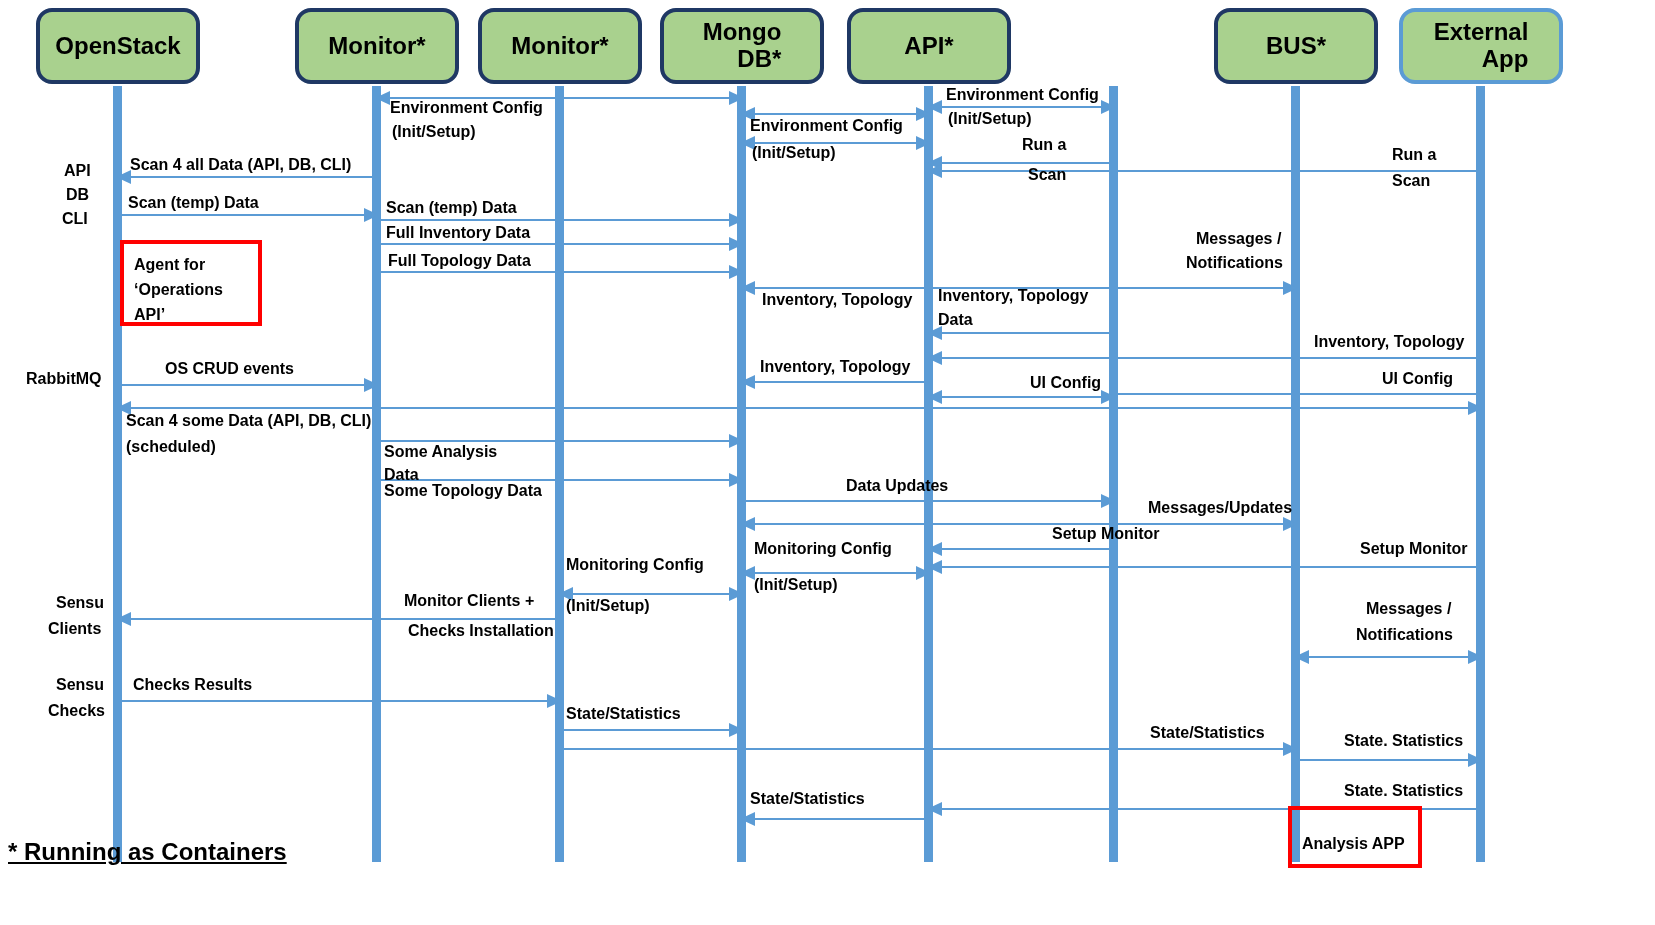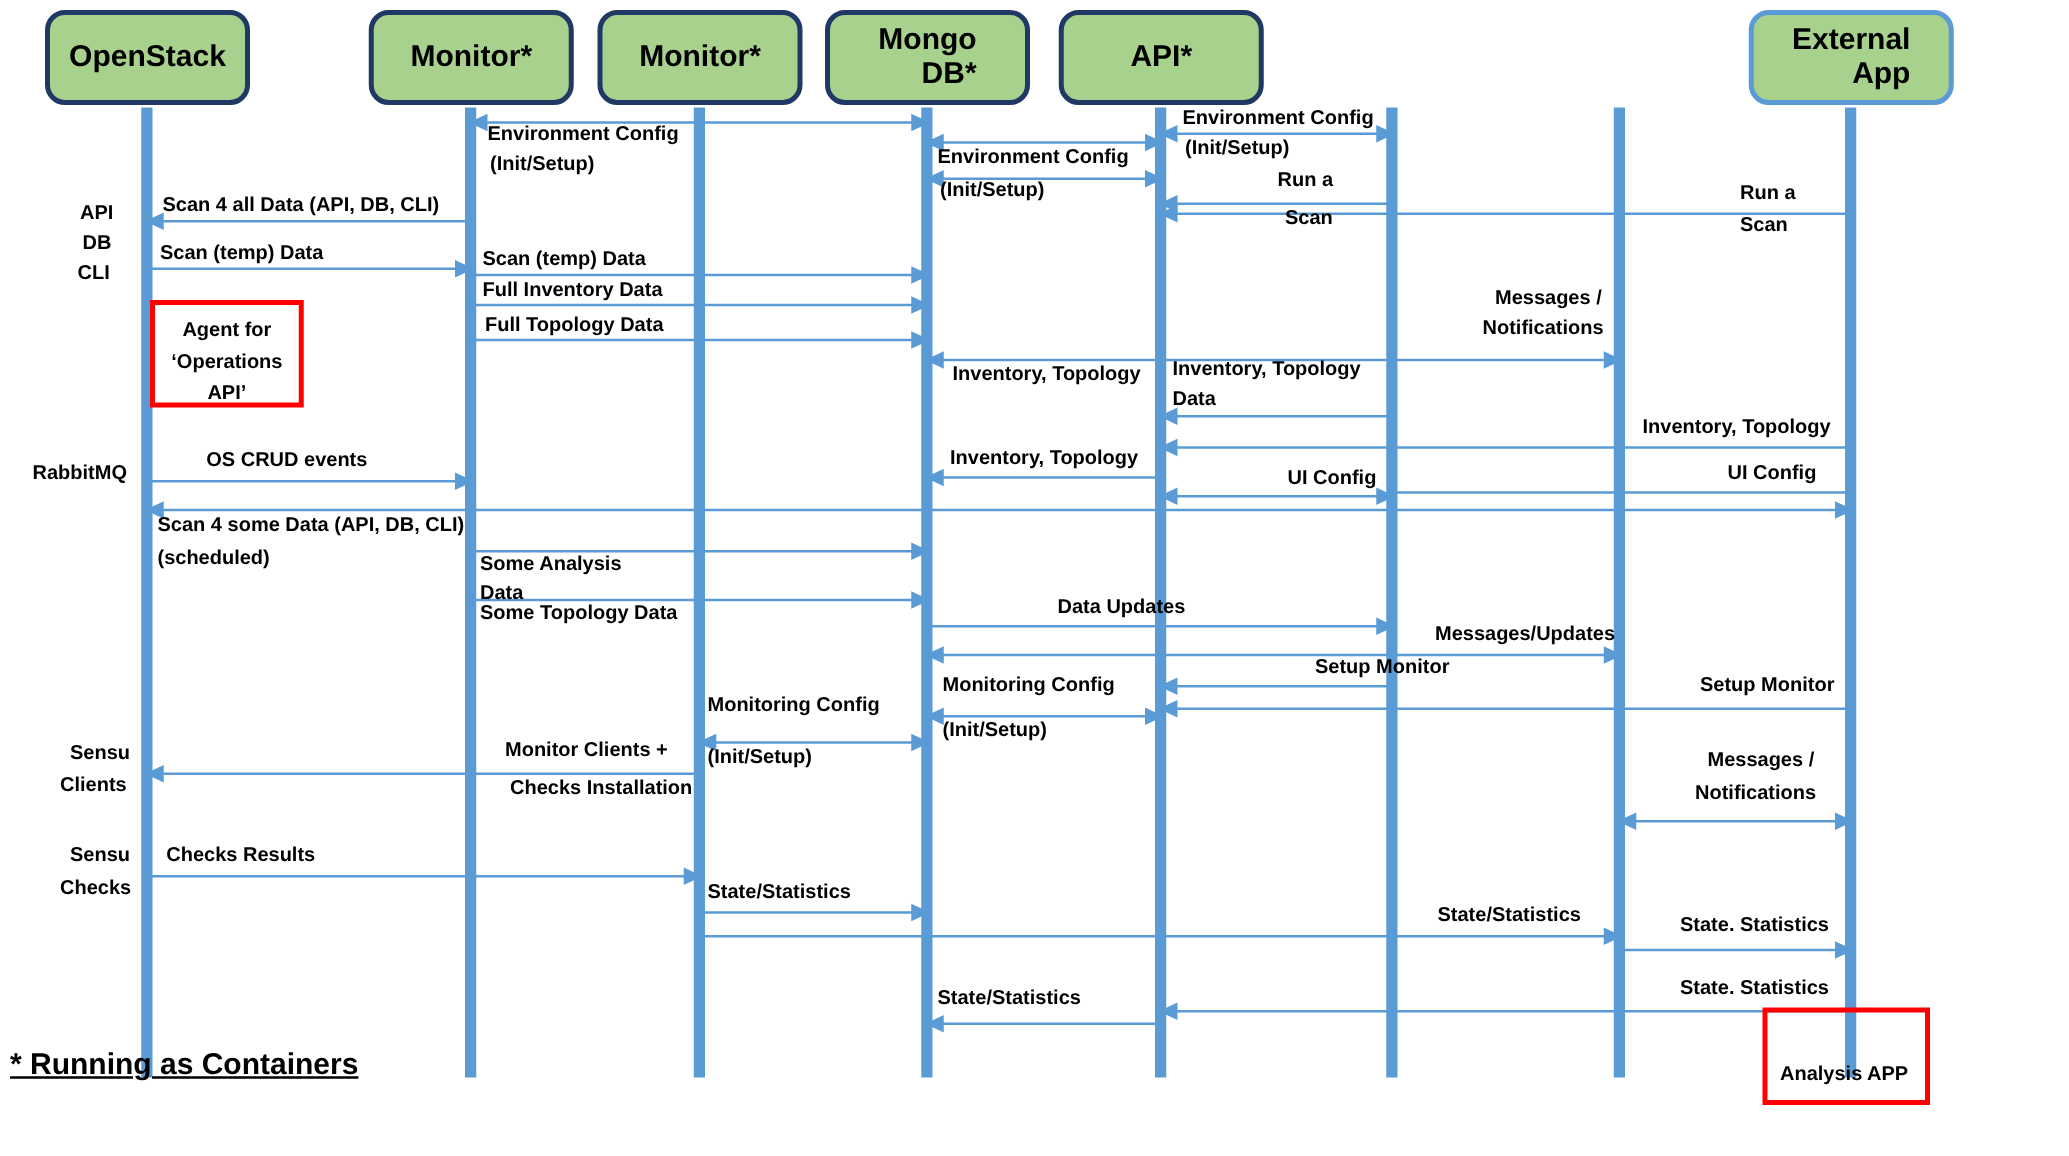--- a/index.html
+++ b/index.html
@@ -69,20 +69,23 @@
     <div class="actor" style="left: 660px; border-color: rgb(31, 56, 100);">
       <div class="actor-label">Mongo
 DB*</div>
     </div>
     <div class="lifeline" style="left: 737px;"></div>
     <div class="actor" style="left: 847px; border-color: rgb(31, 56, 100);">
       <div class="actor-label">API*</div>
     </div>
     <div class="lifeline" style="left: 924px;"></div>
     <div class="lifeline" style="left: 1109px;"></div>
+    <div class="actor" style="left: 1214px; border-color: rgb(31, 56, 100);">
+      <div class="actor-label">BUS*</div>
+    </div>
     <div class="lifeline" style="left: 1291px;"></div>
     <div class="actor" style="left: 1399px; border-color: rgb(91, 155, 213);">
       <div class="actor-label">External
 App</div>
     </div>
     <div class="lifeline" style="left: 1476px;"></div>
     <div class="arrow" style="left: 377px; top: 97px; width: 365px;">
       <div class="hl"></div>
       <div class="hr"></div>
     </div>
@@ -245,25 +248,25 @@
     </div>
     <div class="mlabel" style="left: 750px; top: 790px;">State/Statistics</div>
     <div class="slabel" style="left: 64px; top: 162px;">API</div>
     <div class="slabel" style="left: 66px; top: 186px;">DB</div>
     <div class="slabel" style="left: 62px; top: 210px;">CLI</div>
     <div class="slabel" style="left: 26px; top: 370px;">RabbitMQ</div>
     <div class="slabel" style="left: 56px; top: 594px;">Sensu</div>
     <div class="slabel" style="left: 48px; top: 620px;">Clients</div>
     <div class="slabel" style="left: 56px; top: 676px;">Sensu</div>
     <div class="slabel" style="left: 48px; top: 702px;">Checks</div>
-    <div class="callout" style="left: 120px; top: 240px; width: 123px; height: 86px; text-align: center;">
+    <div class="callout" style="left: 120px; top: 240px; width: 142px; height: 86px;">
       <div class="cwrap">
         <div class="cline">Agent for</div>
         <div class="cline">‘Operations</div>
         <div class="cline"> API’</div>
       </div>
     </div>
-    <div class="callout bottom-align" style="left: 1410px; top: 806px; width: 134px; height: 78px;">
+    <div class="callout bottom-align" style="left: 1288px; top: 806px; width: 134px; height: 62px;">
       <div class="cwrap">
         <div class="cline">Analysis APP</div>
       </div>
     </div>
   </div>
 
 </body></html>

